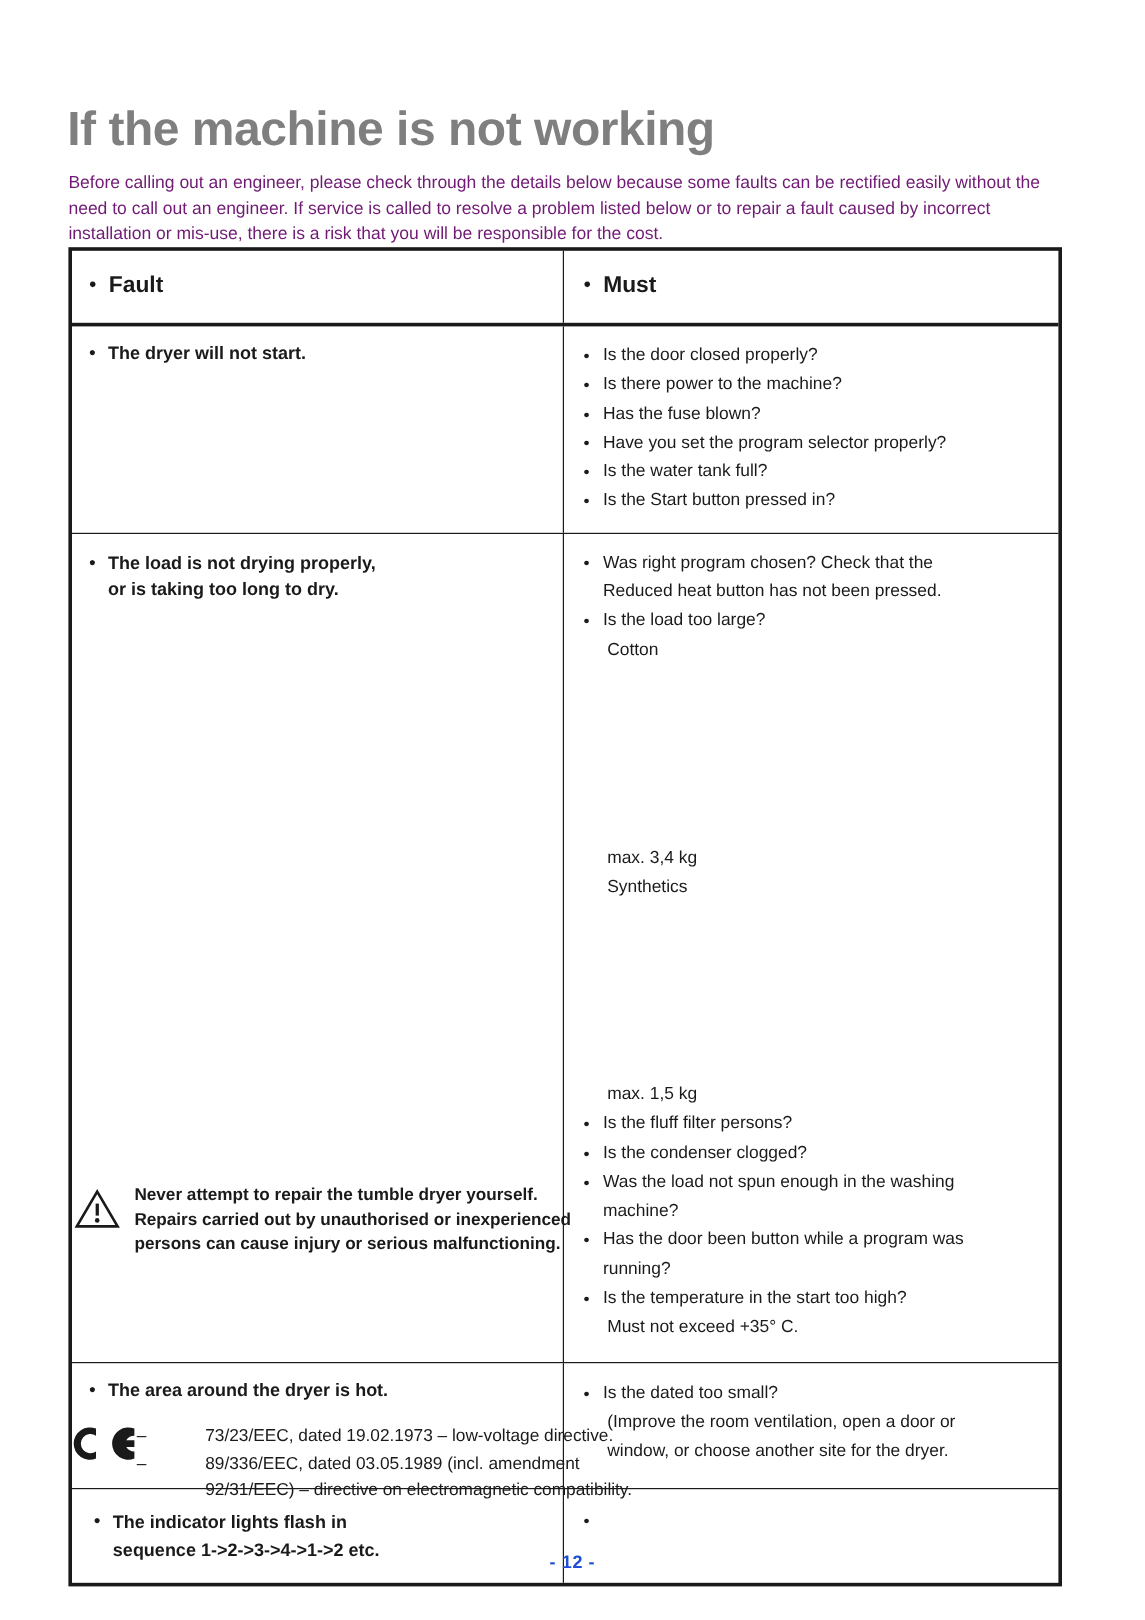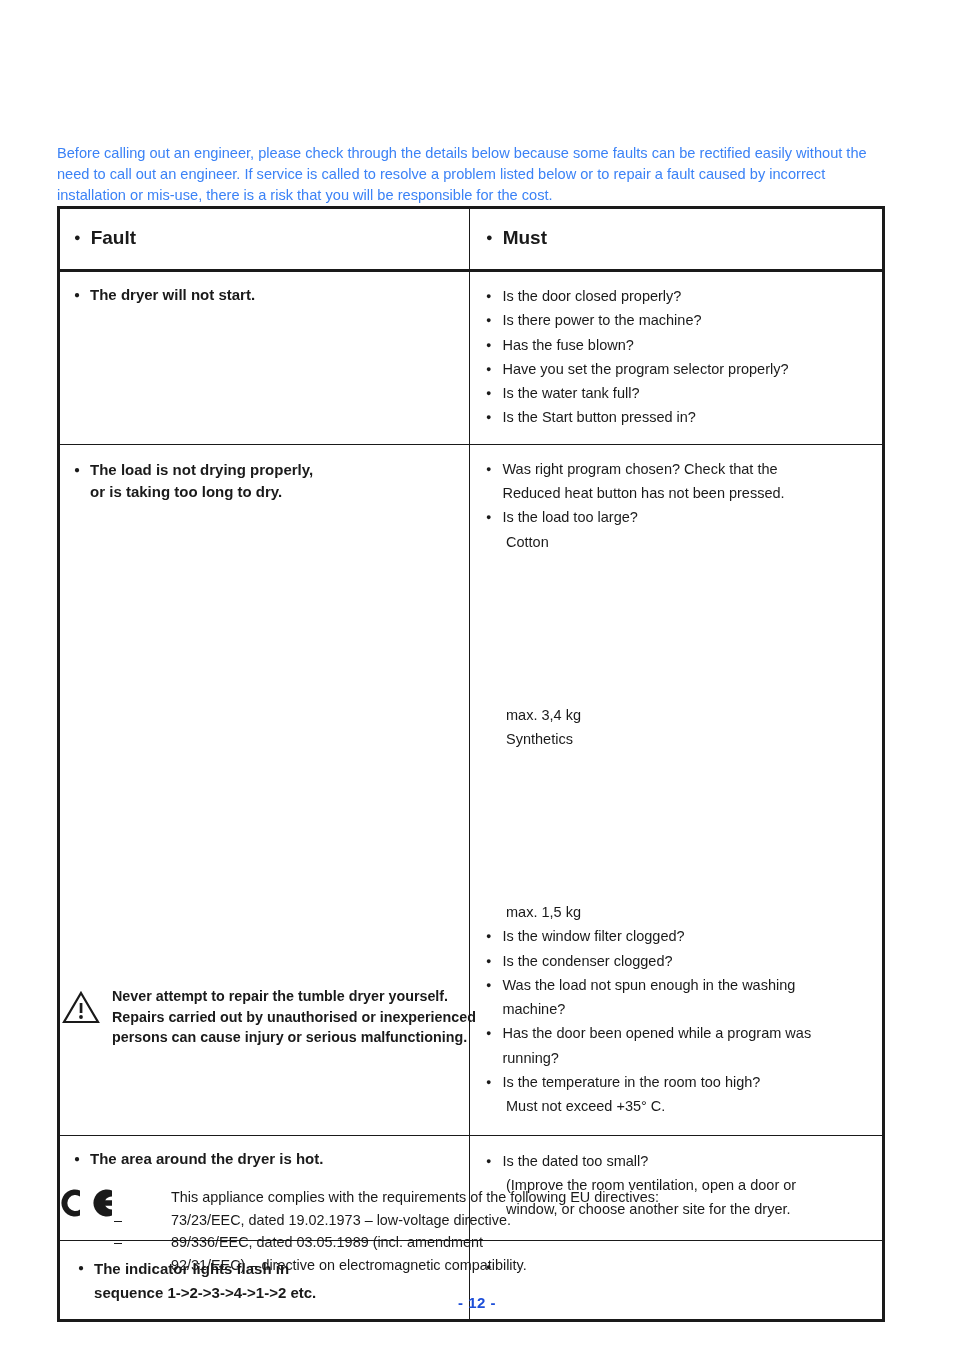--- a/index.html
+++ b/index.html
@@ -34,21 +34,21 @@
   }
 
   
   .intro {
     position: absolute;
     left: 57px;
     top: 128px;
     width: 824px;
     font-size: 14.6px;
     line-height: 21px;
-    color: #3b82f6;
+    color: #701a75;
   }
 
   
   .fault-table {
     position: absolute;
     left: 57px;
     top: 206px;
     width: 828px;
     border: 3px solid #1a1a1a;
     background: #fff;
@@ -212,20 +212,21 @@
     font-weight: bold;
     color: #1d4ed8;
     letter-spacing: 0.5px;
   }
 </style>
 </head>
 <body>
 
 <div class="page">
 
+  <h1 class="page-title">If the machine is not working</h1>
 
   <p class="intro">Before calling out an engineer, please check through the details below because some faults can be rectified easily without the need to call out an engineer. If service is called to resolve a problem listed below or to repair a fault caused by incorrect installation or mis-use, there is a risk that you will be responsible for the cost.</p>
 
   <div class="fault-table">
 
     <div class="trow header-row">
       <div class="cell-fault">
         <div class="hd-item">
           <span class="bul">●</span>
           <span>Fault</span>
@@ -298,39 +299,39 @@
           <div class="check-sub">
             <span class="sub-label">Cotton</span>
             <span class="sub-value">max. 3,4 kg</span>
           </div>
           <div class="check-sub">
             <span class="sub-label">Synthetics</span>
             <span class="sub-value">max. 1,5 kg</span>
           </div>
           <div class="check-item">
             <span class="bul">●</span>
-            <span class="txt">Is the window filter clogged?</span>
+            <span class="txt">Is the fluff filter persons?</span>
           </div>
           <div class="check-item">
             <span class="bul">●</span>
             <span class="txt">Is the condenser clogged?</span>
           </div>
           <div class="check-item">
             <span class="bul">●</span>
             <span class="txt">Was the load not spun enough in the washing
 machine?</span>
           </div>
           <div class="check-item">
             <span class="bul">●</span>
-            <span class="txt">Has the door been opened while a program was
+            <span class="txt">Has the door been button while a program was
 running?</span>
           </div>
           <div class="check-item">
             <span class="bul">●</span>
-            <span class="txt">Is the temperature in the room too high?</span>
+            <span class="txt">Is the temperature in the start too high?</span>
           </div>
           <div class="check-plain">Must not exceed +35° C.</div>
         </div>
       </div>
     </div>
 
     <div class="trow row3">
       <div class="cell-fault">
         <div class="fault-item">
           <span class="bul">●</span>
@@ -378,24 +379,20 @@
 Repairs carried out by unauthorised or inexperienced
 persons can cause injury or serious malfunctioning.</div>
   </div>
 
   <div class="ce-block">
     <svg class="ce-mark" viewBox="0 0 62 34">
       <path d="M22 4.5 A13.5 13.5 0 1 0 22 29.5 L22 23.5 A8 8 0 1 1 22 10.5 Z" fill="#1a1a1a"></path>
       <path d="M54 4.5 A13.5 13.5 0 1 0 54 29.5 L54 23.5 A8 8 0 0 1 47.2 19.8 L54 19.8 L54 14.2 L47.2 14.2 A8 8 0 0 1 54 10.5 Z" fill="#1a1a1a"></path>
     </svg>
     <div class="ce-lines">
-      <div class="ce-line first">
-        <span class="dash"></span>
-        <span class="ce-txt">This appliance complies with the requirements of the following EU directives:</span>
-      </div>
       <div class="ce-line">
         <span class="dash">–</span>
         <span class="ce-txt">73/23/EEC, dated 19.02.1973 – low-voltage directive.</span>
       </div>
       <div class="ce-line">
         <span class="dash">–</span>
         <span class="ce-txt">89/336/EEC, dated 03.05.1989 (incl. amendment
 92/31/EEC) – directive on electromagnetic compatibility.</span>
       </div>
     </div>

